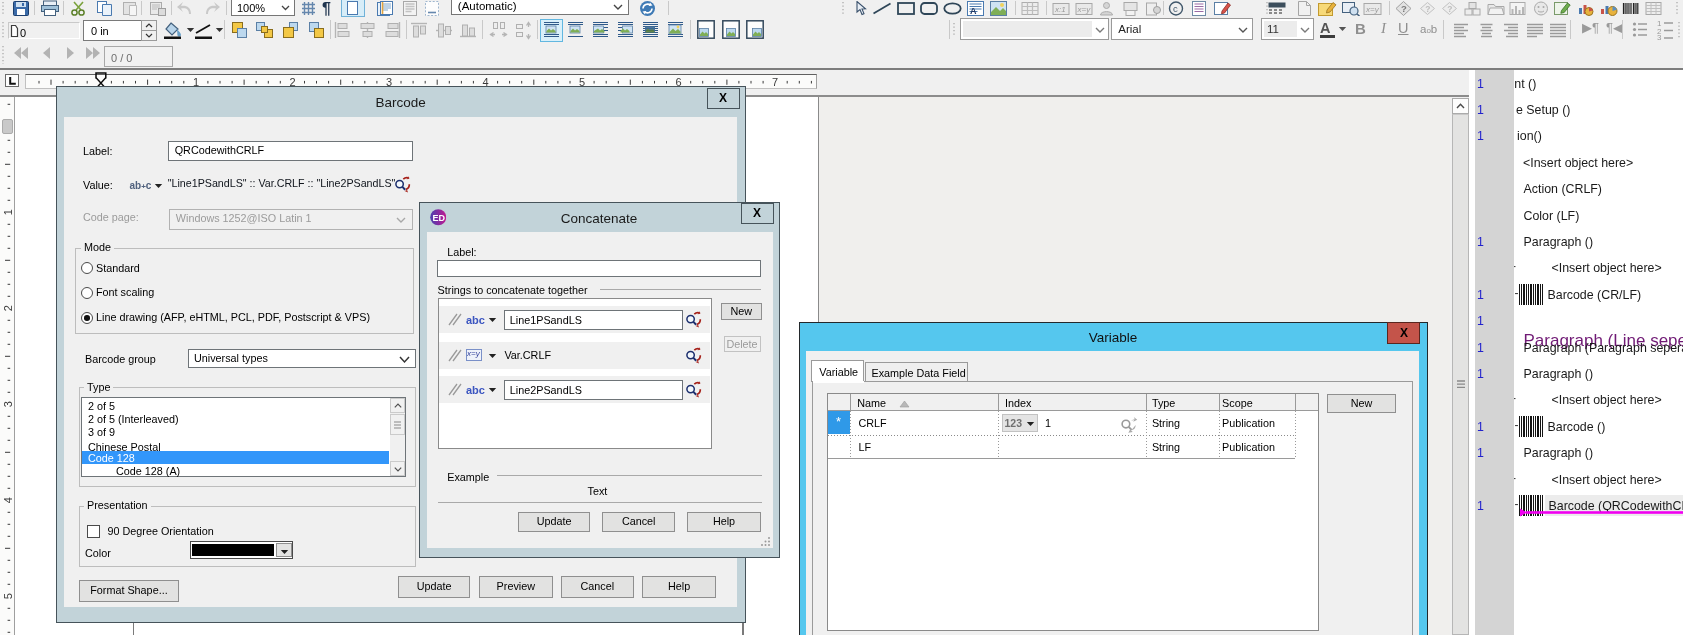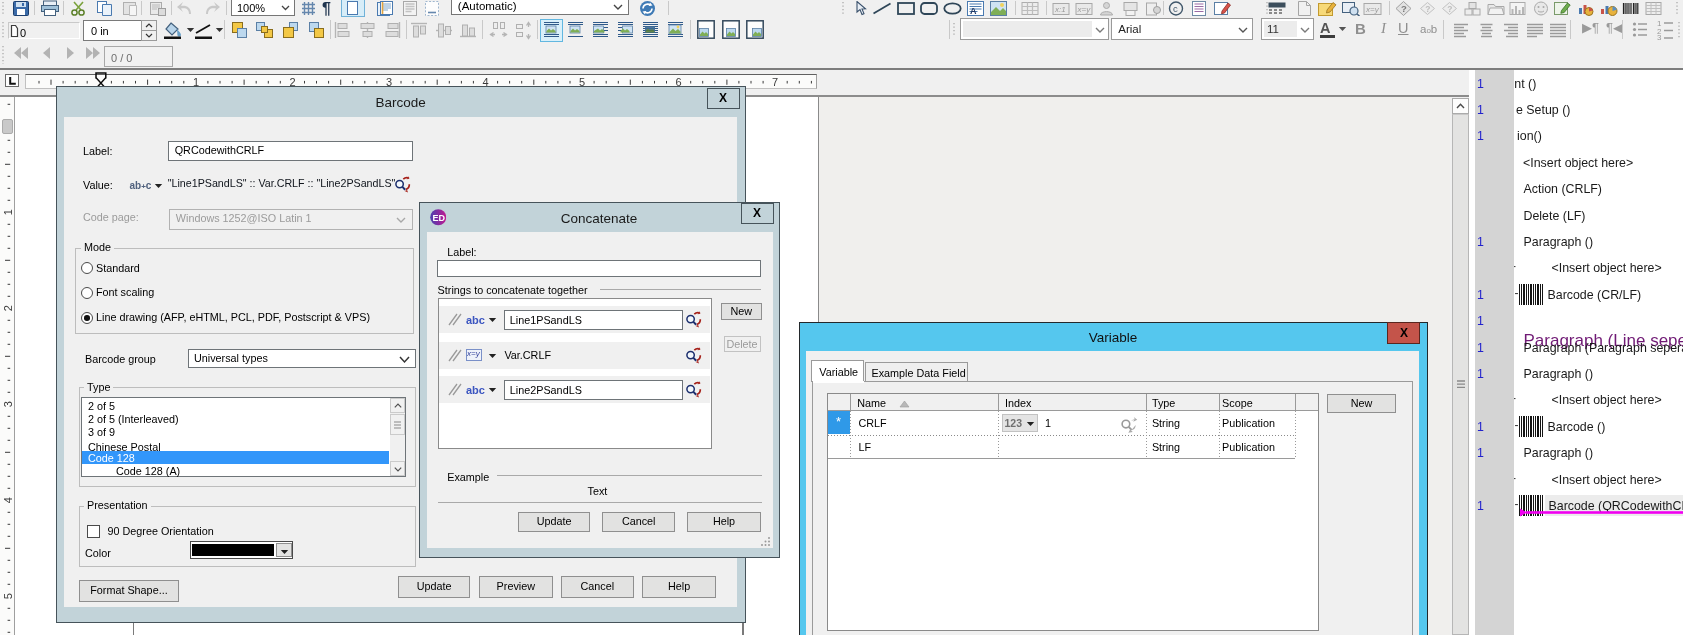--- a/index.html
+++ b/index.html
@@ -550,21 +550,21 @@
 <svg class="ico" style="left:1456.5px;top:380px" width="8" height="9" viewBox="0 0 8 9">
     <path d="M0 1h8M0 4.2h8M0 7.4h8" stroke="#8a8a8a" stroke-width="1.3"></path>
   </svg>
 <div class="a" style="left:1469px;top:69.8px;width:214px;height:565.2px;background:#fff;"></div>
 <div class="a" style="left:1545px;top:494.5px;width:138px;height:21.5px;background:#ececec;"></div>
 <div class="lb" style="left:1514.3px;top:75.5px;font-size:12.4px;color:#1a1a1a;">nt ()</div>
 <div class="lb" style="left:1516px;top:101.9px;font-size:12.4px;color:#1a1a1a;">e Setup ()</div>
 <div class="lb" style="left:1517px;top:128.3px;font-size:12.4px;color:#1a1a1a;">ion()</div>
 <div class="lb" style="left:1523px;top:154.7px;font-size:12.4px;color:#1a1a1a;">&lt;Insert object here&gt;</div>
 <div class="lb" style="left:1523.5px;top:181.1px;font-size:12.4px;color:#1a1a1a;">Action (CRLF)</div>
-<div class="lb" style="left:1523.5px;top:207.5px;font-size:12.4px;color:#1a1a1a;">Delete (LF)</div>
+<div class="lb" style="left:1523.5px;top:207.5px;font-size:12.4px;color:#1a1a1a;">Color (LF)</div>
 <div class="lb" style="left:1523.5px;top:233.9px;font-size:12.4px;color:#1a1a1a;">Paragraph ()</div>
 <div class="lb" style="left:1551.5px;top:260.3px;font-size:12.4px;color:#1a1a1a;">&lt;Insert object here&gt;</div>
 <div class="lb" style="left:1512px;top:259.3px;font-size:12px;color:#333;">-</div>
 <div class="lb" style="left:1547.5px;top:286.7px;font-size:12.4px;color:#1a1a1a;">Barcode (CR/LF)</div>
 <div class="lb" style="left:1514.5px;top:285.7px;font-size:12px;color:#333;">-</div>
 <svg class="ico" style="left:1519px;top:283.7px" width="24" height="21" viewBox="0 0 24 21" shape-rendering="crispEdges">
     <rect x="0" y="0" width="24" height="21" fill="#fff"></rect>
     <rect x="0" y="0" width="1" height="21" fill="#141414"></rect>
     <rect x="2" y="0" width="1" height="21" fill="#141414"></rect>
     <rect x="4" y="0" width="2" height="21" fill="#141414"></rect>

